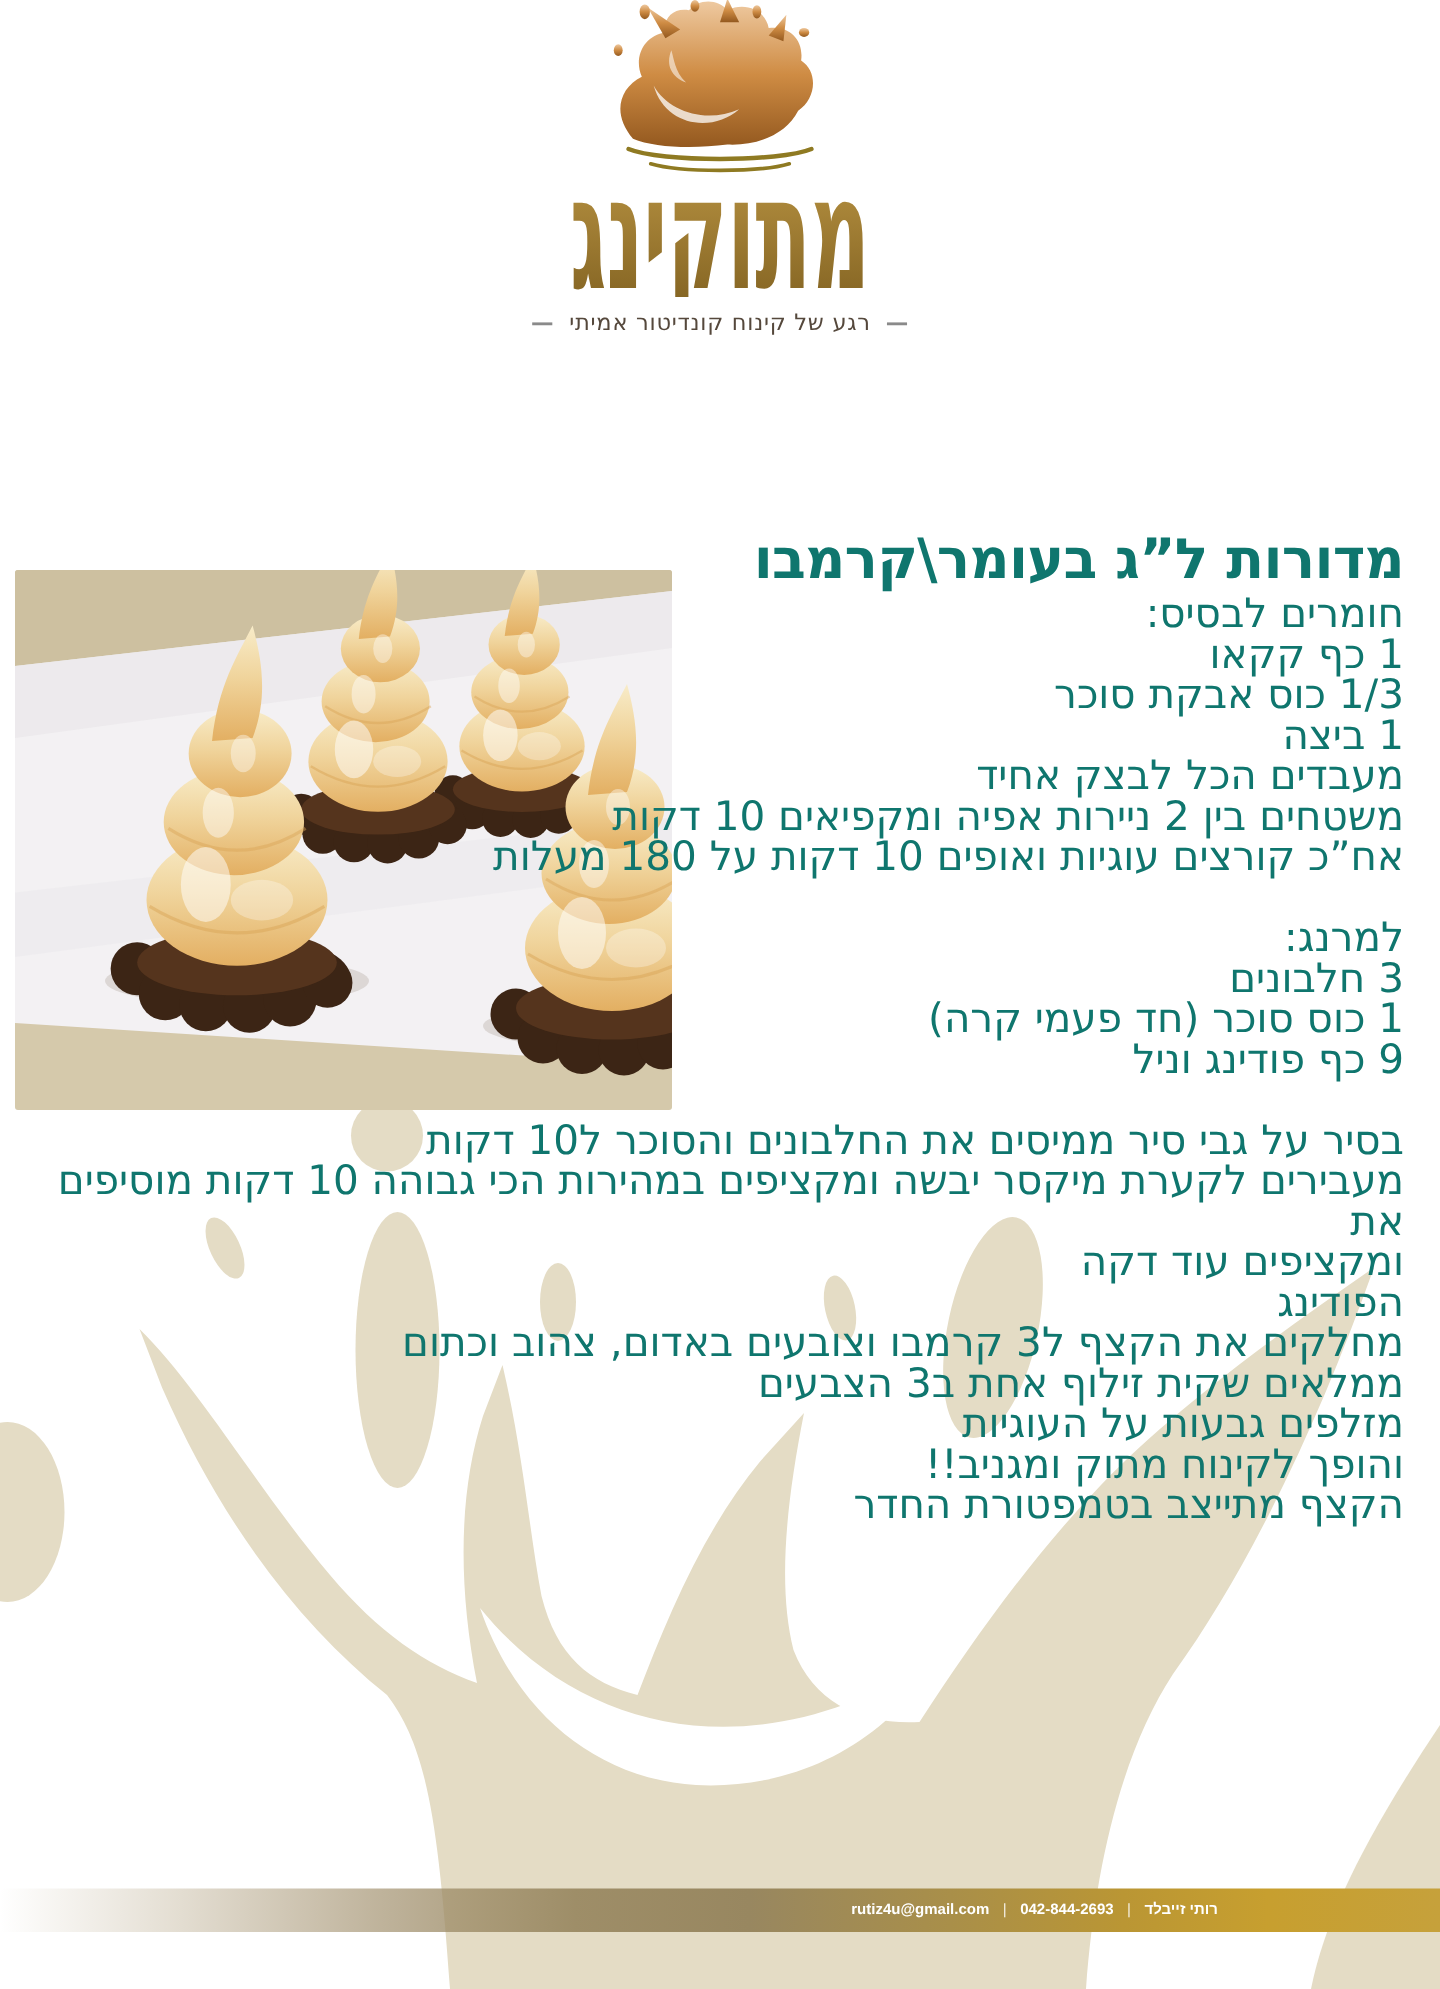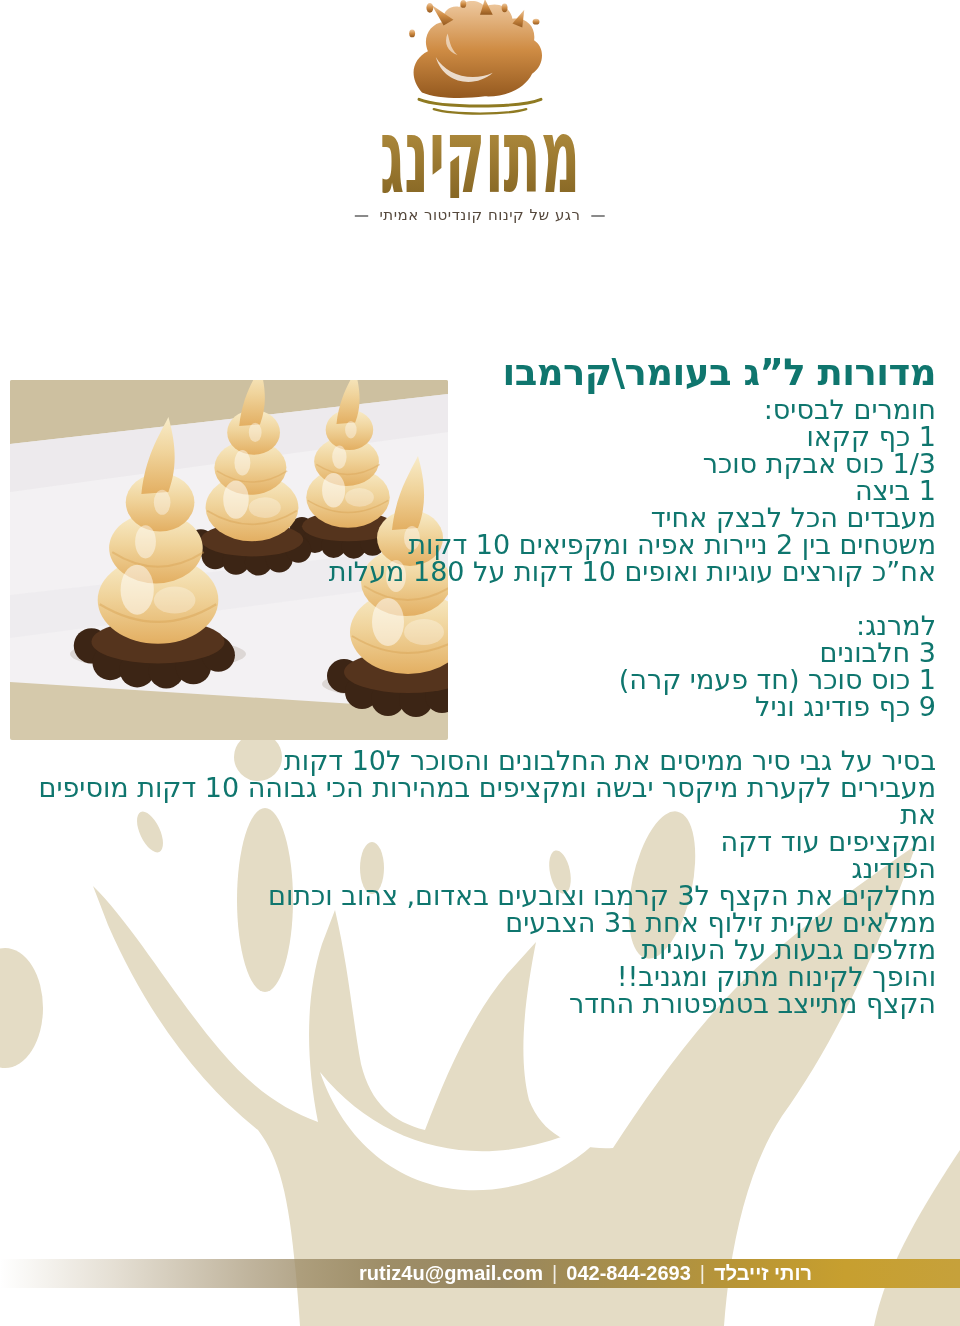--- a/index.html
+++ b/index.html
@@ -25,21 +25,21 @@
   .line{font-size:27px;line-height:27px;min-height:27px;}
   
   .footer-bar{position:absolute;left:0;top:1259px;width:960px;height:29px;z-index:3;
       background:linear-gradient(90deg,
         rgba(185,165,125,0) 0%,
         rgba(167,148,110,0.30) 12%,
         rgba(158,140,104,0.65) 26%,
         rgba(152,135,96,0.92) 40%,
         #988760 52%, #a98f49 66%, #ba9634 78%, #c79f2f 88%, #c6a13b 100%);}
   .footer-text{position:absolute;right:148px;top:0;height:29px;display:flex;
-      align-items:center;gap:9px;direction:ltr;color:#ffffff;font-size:20px;
+      align-items:center;gap:9px;direction:ltr;color:#ffffff;font-size:10px;
       font-weight:bold;font-family:"Liberation Sans",sans-serif;}
   .footer-text .sep{font-weight:normal;opacity:.85;}
 </style>
 </head>
 <body>
 
 <div class="page">
 
   <svg class="watermark" viewBox="0 0 960 1326" width="960" height="1326" aria-hidden="true">
     <g fill="#e4dcc5">

